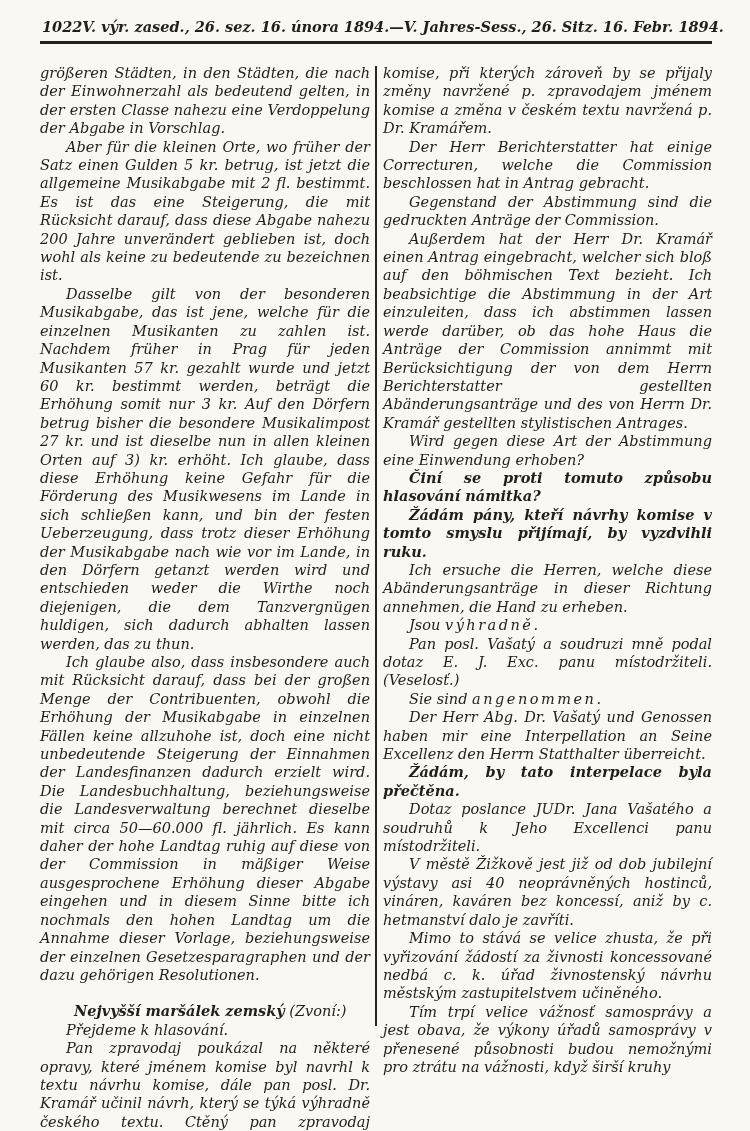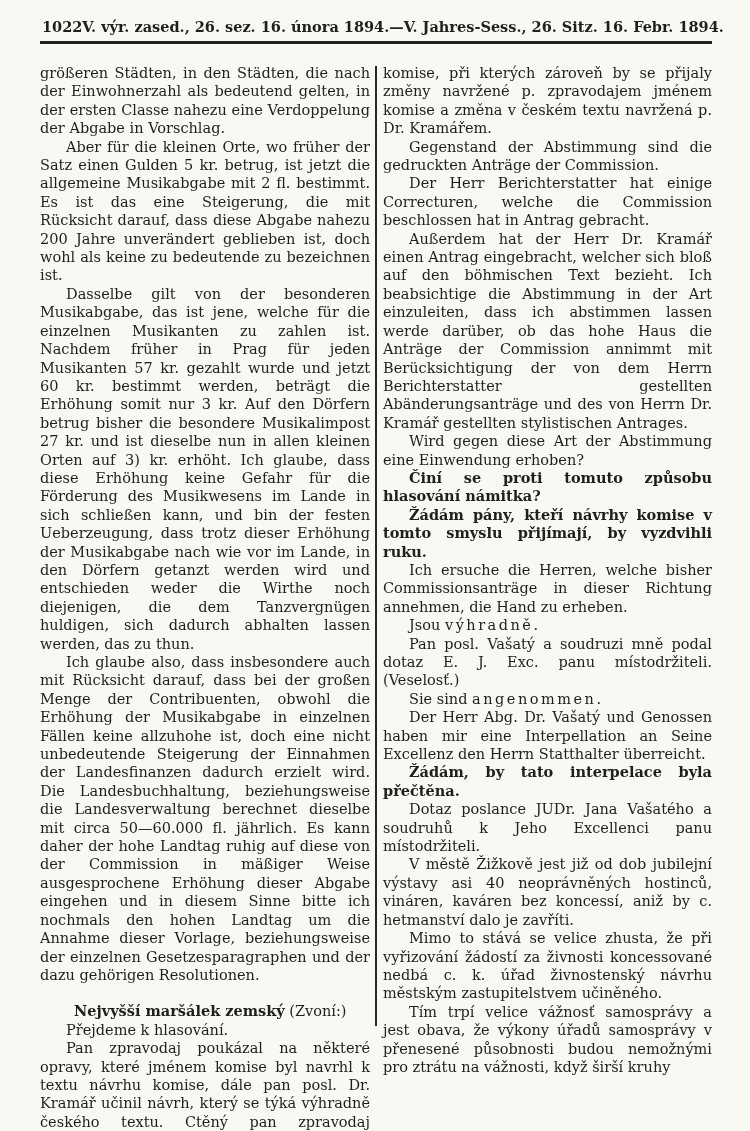--- a/index.html
+++ b/index.html
@@ -6,20 +6,21 @@
   .page {
     position:relative;
     width:750px; height:1131px;
     margin:0 auto;
     background:#f9f8f3;
     box-sizing:border-box;
     padding:16px 38px 0 40px;
     font-family:"DejaVu Serif", serif;
     color:#221e19;
     overflow:hidden;
+    font-style:italic;
   }
   .hdr {
     display:flex; justify-content:space-between; align-items:baseline;
     font-size:14.5px; font-weight:bold;
     padding:2px 2px 4px 2px;
     white-space:nowrap;
   }
   .hdr-rule { height:3px; background:#24201b; margin-top:2px; }
   .columns { display:flex; margin-top:20px; height:1004px; }
   .col { width:331px; box-sizing:border-box; }
@@ -60,27 +61,27 @@
       <p class="p de indent">Ich glaube also, dass insbesondere auch mit Rücksicht darauf, dass bei der großen Menge der Contribuenten, obwohl die Erhöhung der Musikabgabe in einzelnen Fällen keine allzuhohe ist, doch eine nicht unbedeutende Steigerung der Einnahmen der Landesfinanzen dadurch erzielt wird. Die Landesbuchhaltung, beziehungsweise die Landesverwaltung berechnet dieselbe mit circa 50—60.000 fl. jährlich. Es kann daher der hohe Landtag ruhig auf diese von der Commission in mäßiger Weise ausgesprochene Erhöhung dieser Abgabe eingehen und in diesem Sinne bitte ich nochmals den hohen Landtag um die Annahme dieser Vorlage, beziehungsweise der einzelnen Gesetzesparagraphen und der dazu gehörigen Resolutionen.</p>
       <p class="p cs speaker"><span class="name">Nejvyšší maršálek zemský</span><span> (Zvoní:)</span></p>
       <p class="p cs indent">Přejdeme k hlasování.</p>
       <p class="p cs indent">Pan zpravodaj poukázal na některé opravy, které jménem komise byl navrhl k textu návrhu komise, dále pan posl. Dr. Kramář učinil návrh, který se týká výhradně českého textu. Ctěný pan zpravodaj prohlásil, že je srozuměn. Mám tedy za to, že mohu dáti hlasovati o návrzích</p>
     </section>
 
     <div class="col-divider"></div>
 
     <section class="col col-right">
       <p class="p cs">komise, při kterých zároveň by se přijaly změny navržené p. zpravodajem jménem komise a změna v českém textu navržená p. Dr. Kramářem.</p>
+      <p class="p de indent">Der Herr Berichterstatter hat einige Correcturen, welche die Commission beschlossen hat in Antrag gebracht.</p>
       <p class="p de indent">Gegenstand der Abstimmung sind die gedruckten Anträge der Commission.</p>
-      <p class="p de indent">Der Herr Berichterstatter hat einige Correcturen, welche die Commission beschlossen hat in Antrag gebracht.</p>
       <p class="p de indent">Außerdem hat der Herr Dr. Kramář einen Antrag eingebracht, welcher sich bloß auf den böhmischen Text bezieht. Ich beabsichtige die Abstimmung in der Art einzuleiten, dass ich abstimmen lassen werde darüber, ob das hohe Haus die Anträge der Commission annimmt mit Berücksichtigung der von dem Herrn Berichterstatter gestellten Abänderungsanträge und des von Herrn Dr. Kramář gestellten stylistischen Antrages.</p>
       <p class="p de indent">Wird gegen diese Art der Abstimmung eine Einwendung erhoben?</p>
       <p class="p cs indent bold">Činí se proti tomuto způsobu hlasování námitka?</p>
       <p class="p cs indent bold">Žádám pány, kteří návrhy komise v tomto smyslu přijímají, by vyzdvihli ruku.</p>
-      <p class="p de indent">Ich ersuche die Herren, welche bisher Commissionsanträge in dieser Richtung annehmen, die Hand zu erheben.</p>
+      <p class="p de indent">Ich ersuche die Herren, welche diese Abänderungsanträge in dieser Richtung annehmen, die Hand zu erheben.</p>
       <p class="p cs indent"><span>Jsou </span><span class="spaced">výhradně.</span></p>
       <p class="p cs indent">Pan posl. Vašatý a soudruzi mně podal dotaz E. J. Exc. panu místodržiteli. (Veselosť.)</p>
       <p class="p de indent"><span>Sie sind </span><span class="spaced">angenommen.</span></p>
       <p class="p de indent">Der Herr Abg. Dr. Vašatý und Genossen haben mir eine Interpellation an Seine Excellenz den Herrn Statthalter überreicht.</p>
       <p class="p cs indent bold">Žádám, by tato interpelace byla přečtěna.</p>
       <p class="p cs indent">Dotaz poslance JUDr. Jana Vašatého a soudruhů k Jeho Excellenci panu místodržiteli.</p>
       <p class="p cs indent">V městě Žižkově jest již od dob jubilejní výstavy asi 40 neoprávněných hostinců, vináren, kaváren bez koncessí, aniž by c. hetmanství dalo je zavříti.</p>
       <p class="p cs indent">Mimo to stává se velice zhusta, že při vyřizování žádostí za živnosti koncessované nedbá c. k. úřad živnostenský návrhu městským zastupitelstvem učiněného.</p>
       <p class="p cs indent">Tím trpí velice vážnosť samosprávy a jest obava, že výkony úřadů samosprávy v přenesené působnosti budou nemožnými pro ztrátu na vážnosti, když širší kruhy</p>
     </section>

